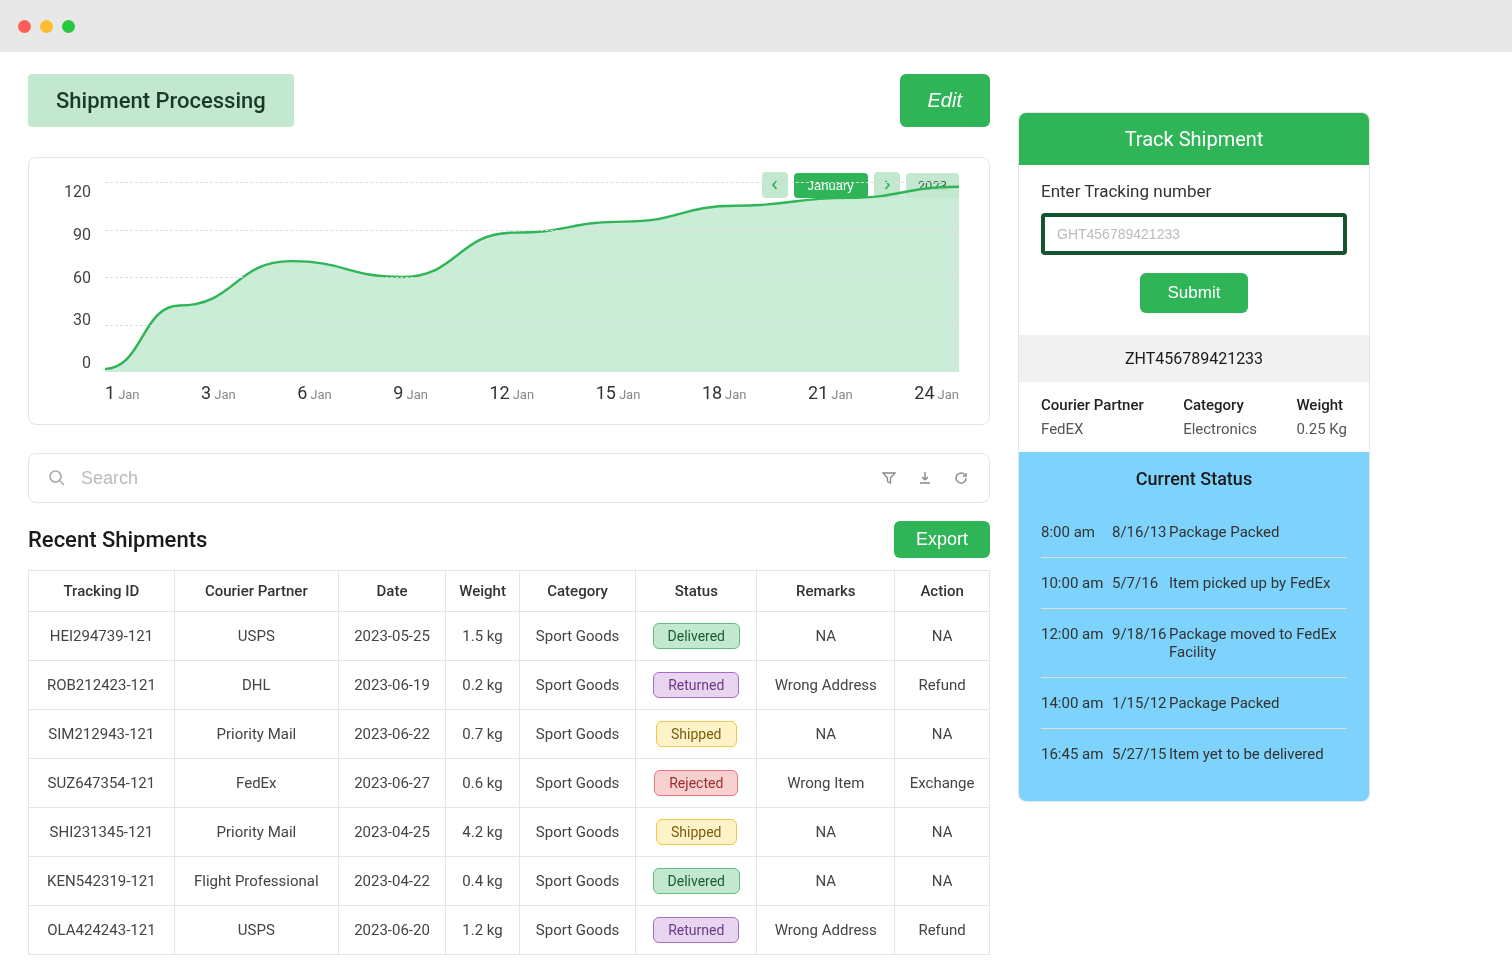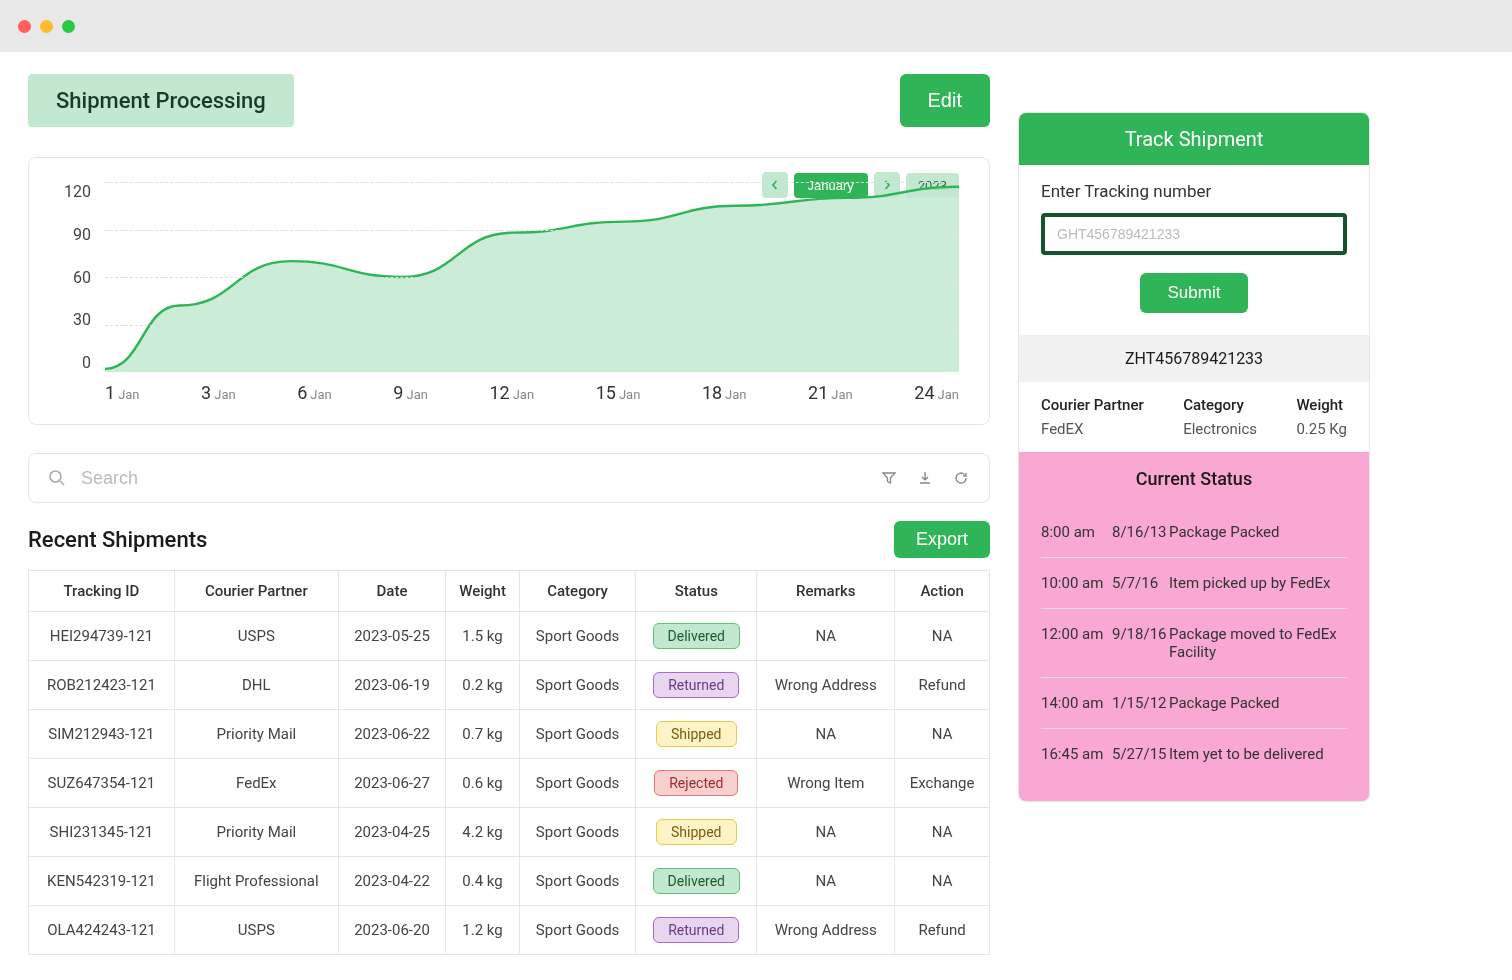--- a/index.html
+++ b/index.html
@@ -7,21 +7,21 @@
 .window-chrome { height: 52px; background: #e8e8e8; display: flex; align-items: center; padding-left: 18px; gap: 9px; }
 .tl-dot { width: 13px; height: 13px; border-radius: 50%; }
 .tl-red { background: #ff5f57; }
 .tl-yellow { background: #febc2e; }
 .tl-green { background: #28c840; }
 .page { display: flex; padding: 22px 0 0 28px; gap: 28px; }
 .left { flex: 1; max-width: 962px; }
 .right { width: 352px; margin-right: 0; }
 .header-row { display: flex; justify-content: space-between; align-items: stretch; margin-bottom: 30px; }
 .title-chip { background: #c2e9cf; color: #1a3a29; font-size: 22px; font-weight: 500; padding: 14px 28px; border-radius: 4px; }
-.edit-btn { background: #2fb457; color: #fff; border: none; font-size: 20px; padding: 8px 28px; border-radius: 6px; cursor: pointer; }
+.edit-btn { background: #2fb457; color: #fff; border: none; font-size: 20px; padding: 8px 28px; border-radius: 6px; cursor: pointer; font-style: italic; }
 .chart-card { border: 1px solid #e5e5e5; border-radius: 8px; padding: 16px 30px 12px 30px; position: relative; }
 .chart-controls { position: absolute; right: 30px; top: 14px; display: flex; gap: 6px; align-items: center; }
 .nav-btn { width: 26px; height: 26px; background: #c2e9cf; border: none; border-radius: 4px; cursor: pointer; display: flex; align-items: center; justify-content: center; color: #2fb457; }
 .month-btn { background: #2fb457; color: #fff; border: none; padding: 5px 14px; border-radius: 4px; font-size: 13px; cursor: pointer; }
 .year-chip { background: #c2e9cf; color: #2a6b3f; padding: 5px 12px; border-radius: 4px; font-size: 13px; }
 .chart-area { position: relative; height: 230px; margin-top: 8px; }
 .y-ticks { position: absolute; left: -4px; top: 0; height: 190px; display: flex; flex-direction: column; justify-content: space-between; }
 .y-ticks span { font-size: 16px; color: #444; text-align: right; width: 36px; }
 .plot { position: absolute; left: 46px; right: 0; top: 0; height: 190px; }
 .gridline { position: absolute; left: 0; right: 0; border-top: 1px dashed #ddd; }
@@ -51,21 +51,21 @@
 .track-form { padding: 16px 22px 22px 22px; }
 .track-form label { font-size: 17px; color: #333; display: block; margin-bottom: 12px; }
 .track-form input { width: 100%; border: 4px solid #14532d; border-radius: 4px; padding: 9px 12px; font-size: 14px; }
 .track-form input::placeholder { color: #bbb; }
 .submit-btn { background: #2fb457; color: #fff; border: none; font-size: 17px; padding: 10px 28px; border-radius: 6px; cursor: pointer; display: block; margin: 18px auto 0 auto; text-align: center; }
 .tracking-id-row { background: #f1f1f1; text-align: center; padding: 14px; font-size: 16px; }
 .meta-row { display: flex; justify-content: space-between; padding: 14px 22px; }
 .meta-col { display: flex; flex-direction: column; gap: 6px; }
 .meta-label { font-size: 15px; color: #222; font-weight: 500; }
 .meta-val { font-size: 15px; color: #555; }
-.status-section { background: #f9a8d4; padding: 16px 22px 22px 22px; }
+.status-section { background: #7dd3fc; padding: 16px 22px 22px 22px; }
 .status-title { text-align: center; font-size: 18px; font-weight: 500; margin-bottom: 18px; }
 .status-row { display: flex; gap: 1px; padding: 16px 0; border-bottom: 1px solid #ddd; font-size: 15px; }
 .status-row:last-child { border-bottom: none; }
 .status-time { width: 70px; color: #333; }
 .status-date { width: 56px; color: #333; }
 .status-desc { flex: 1; color: #333; }
 </style>
 </head>
 <body>
 

